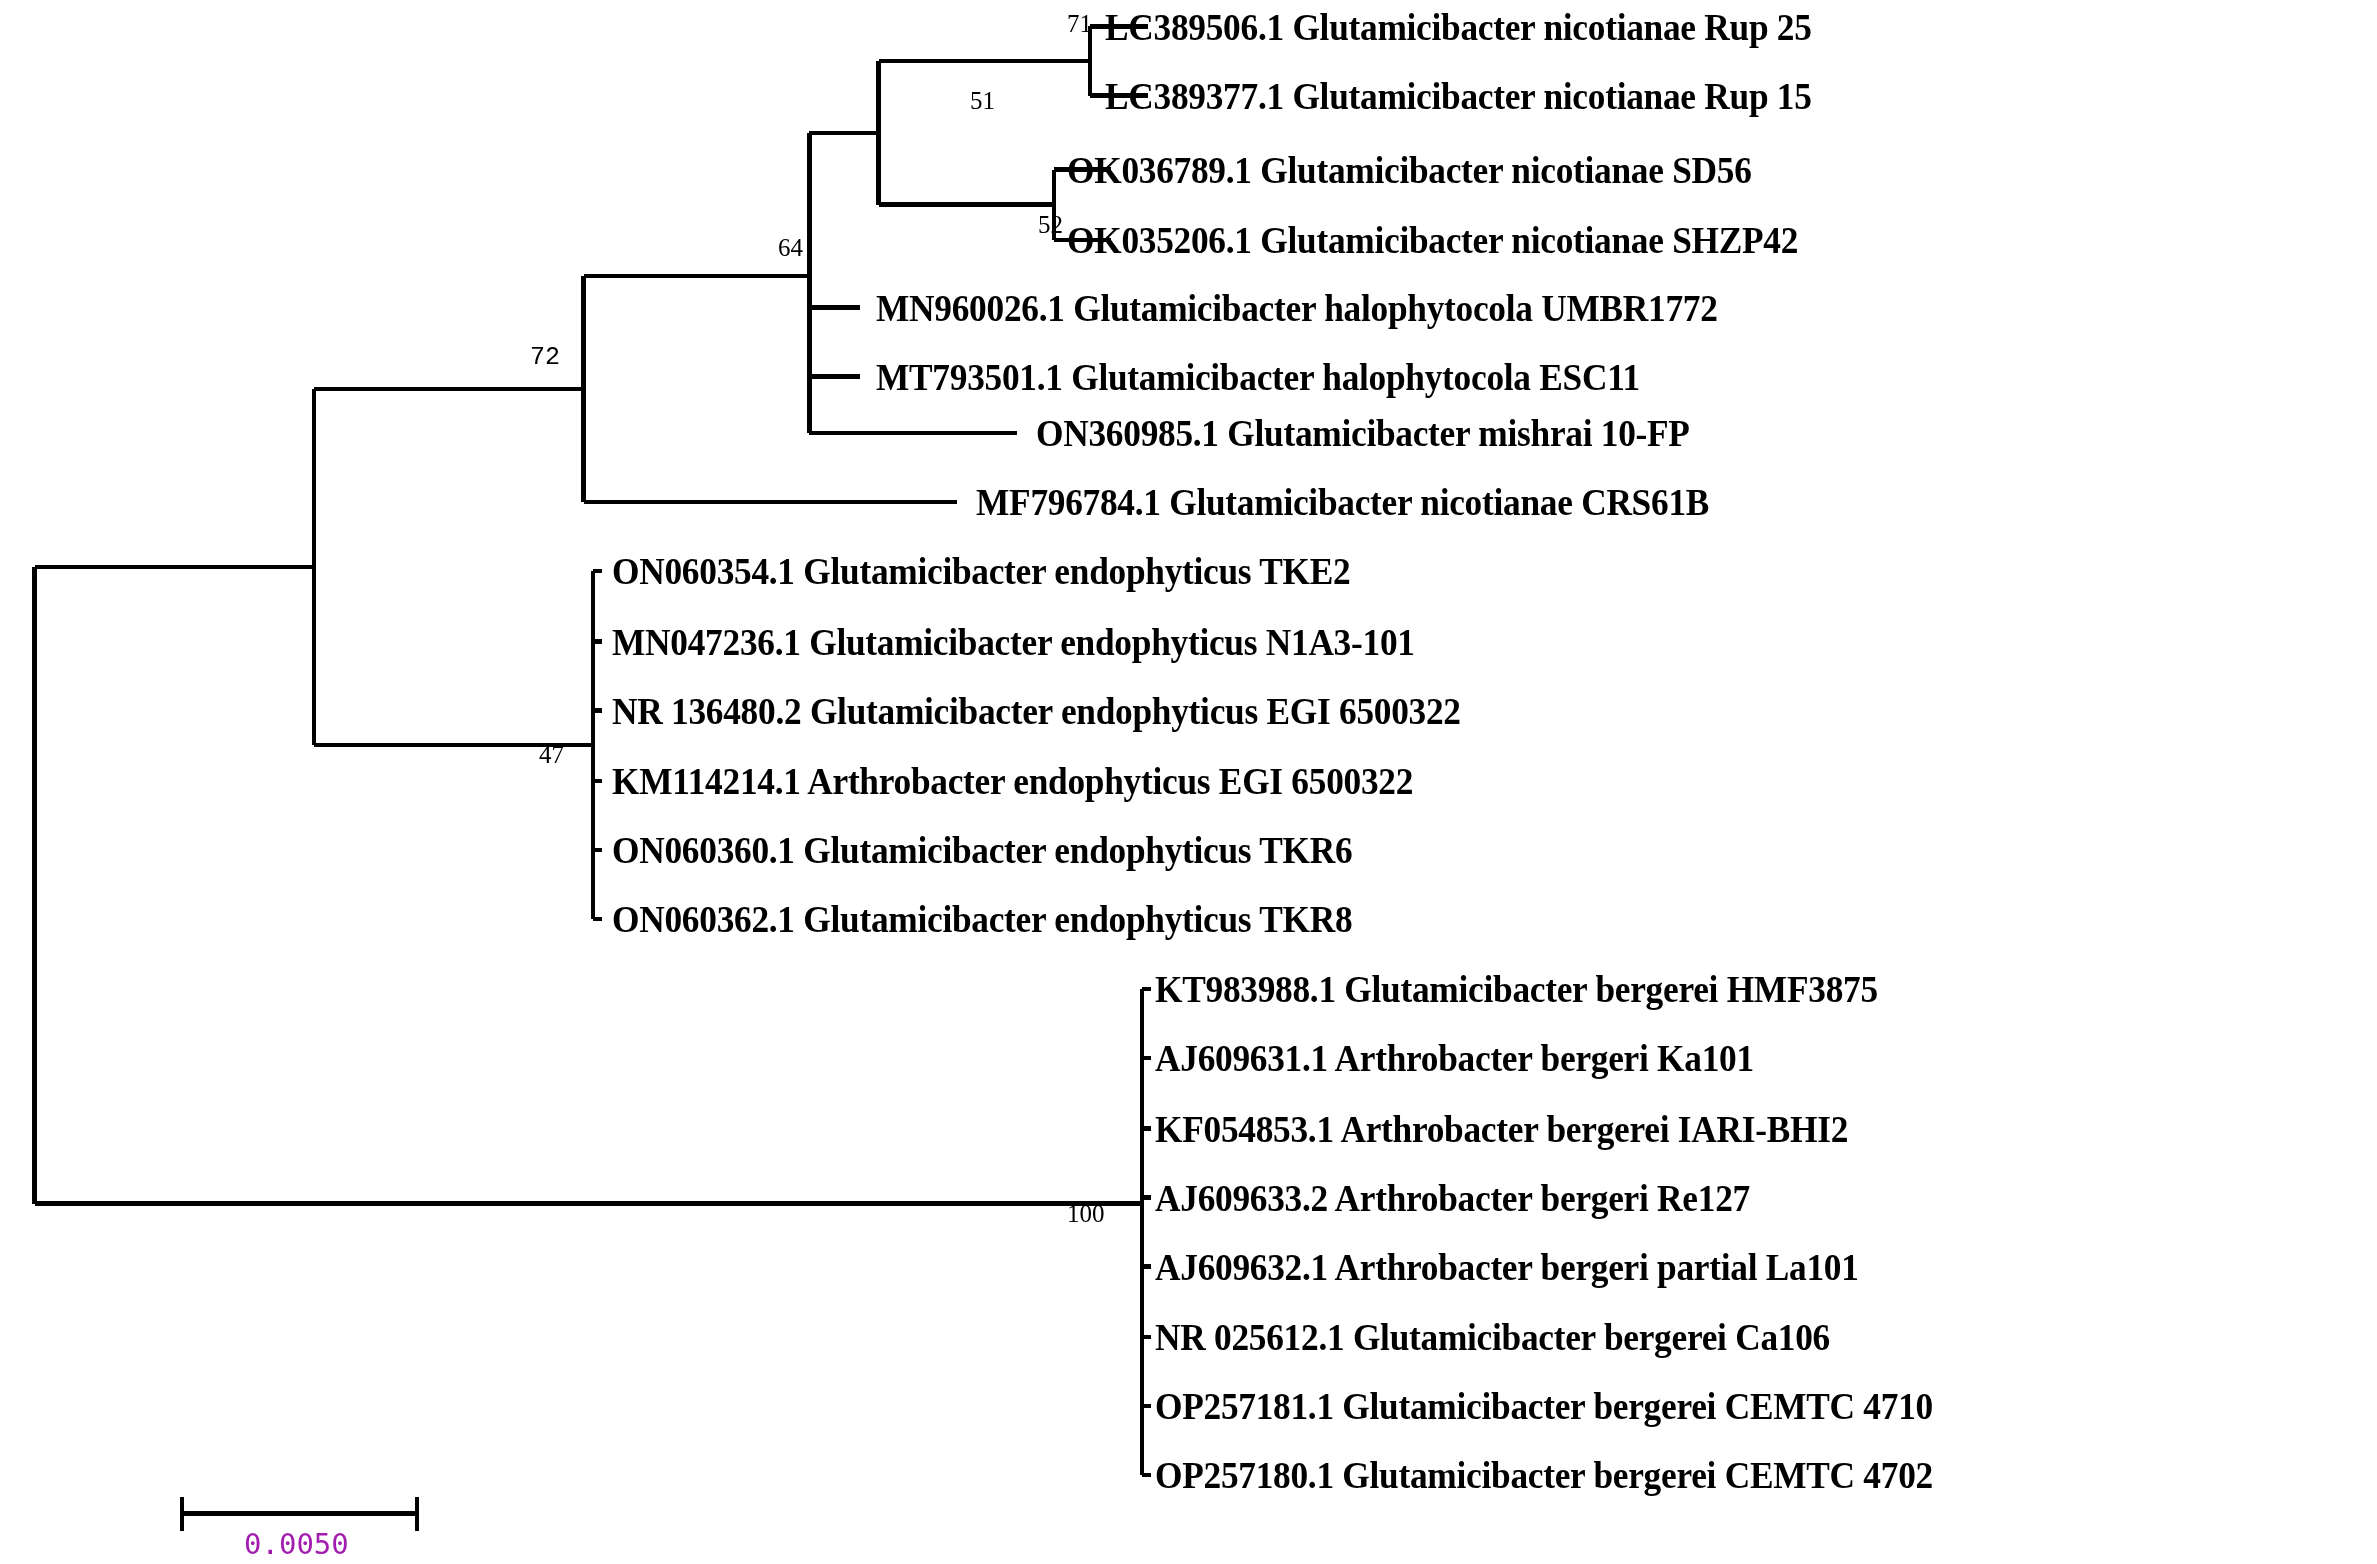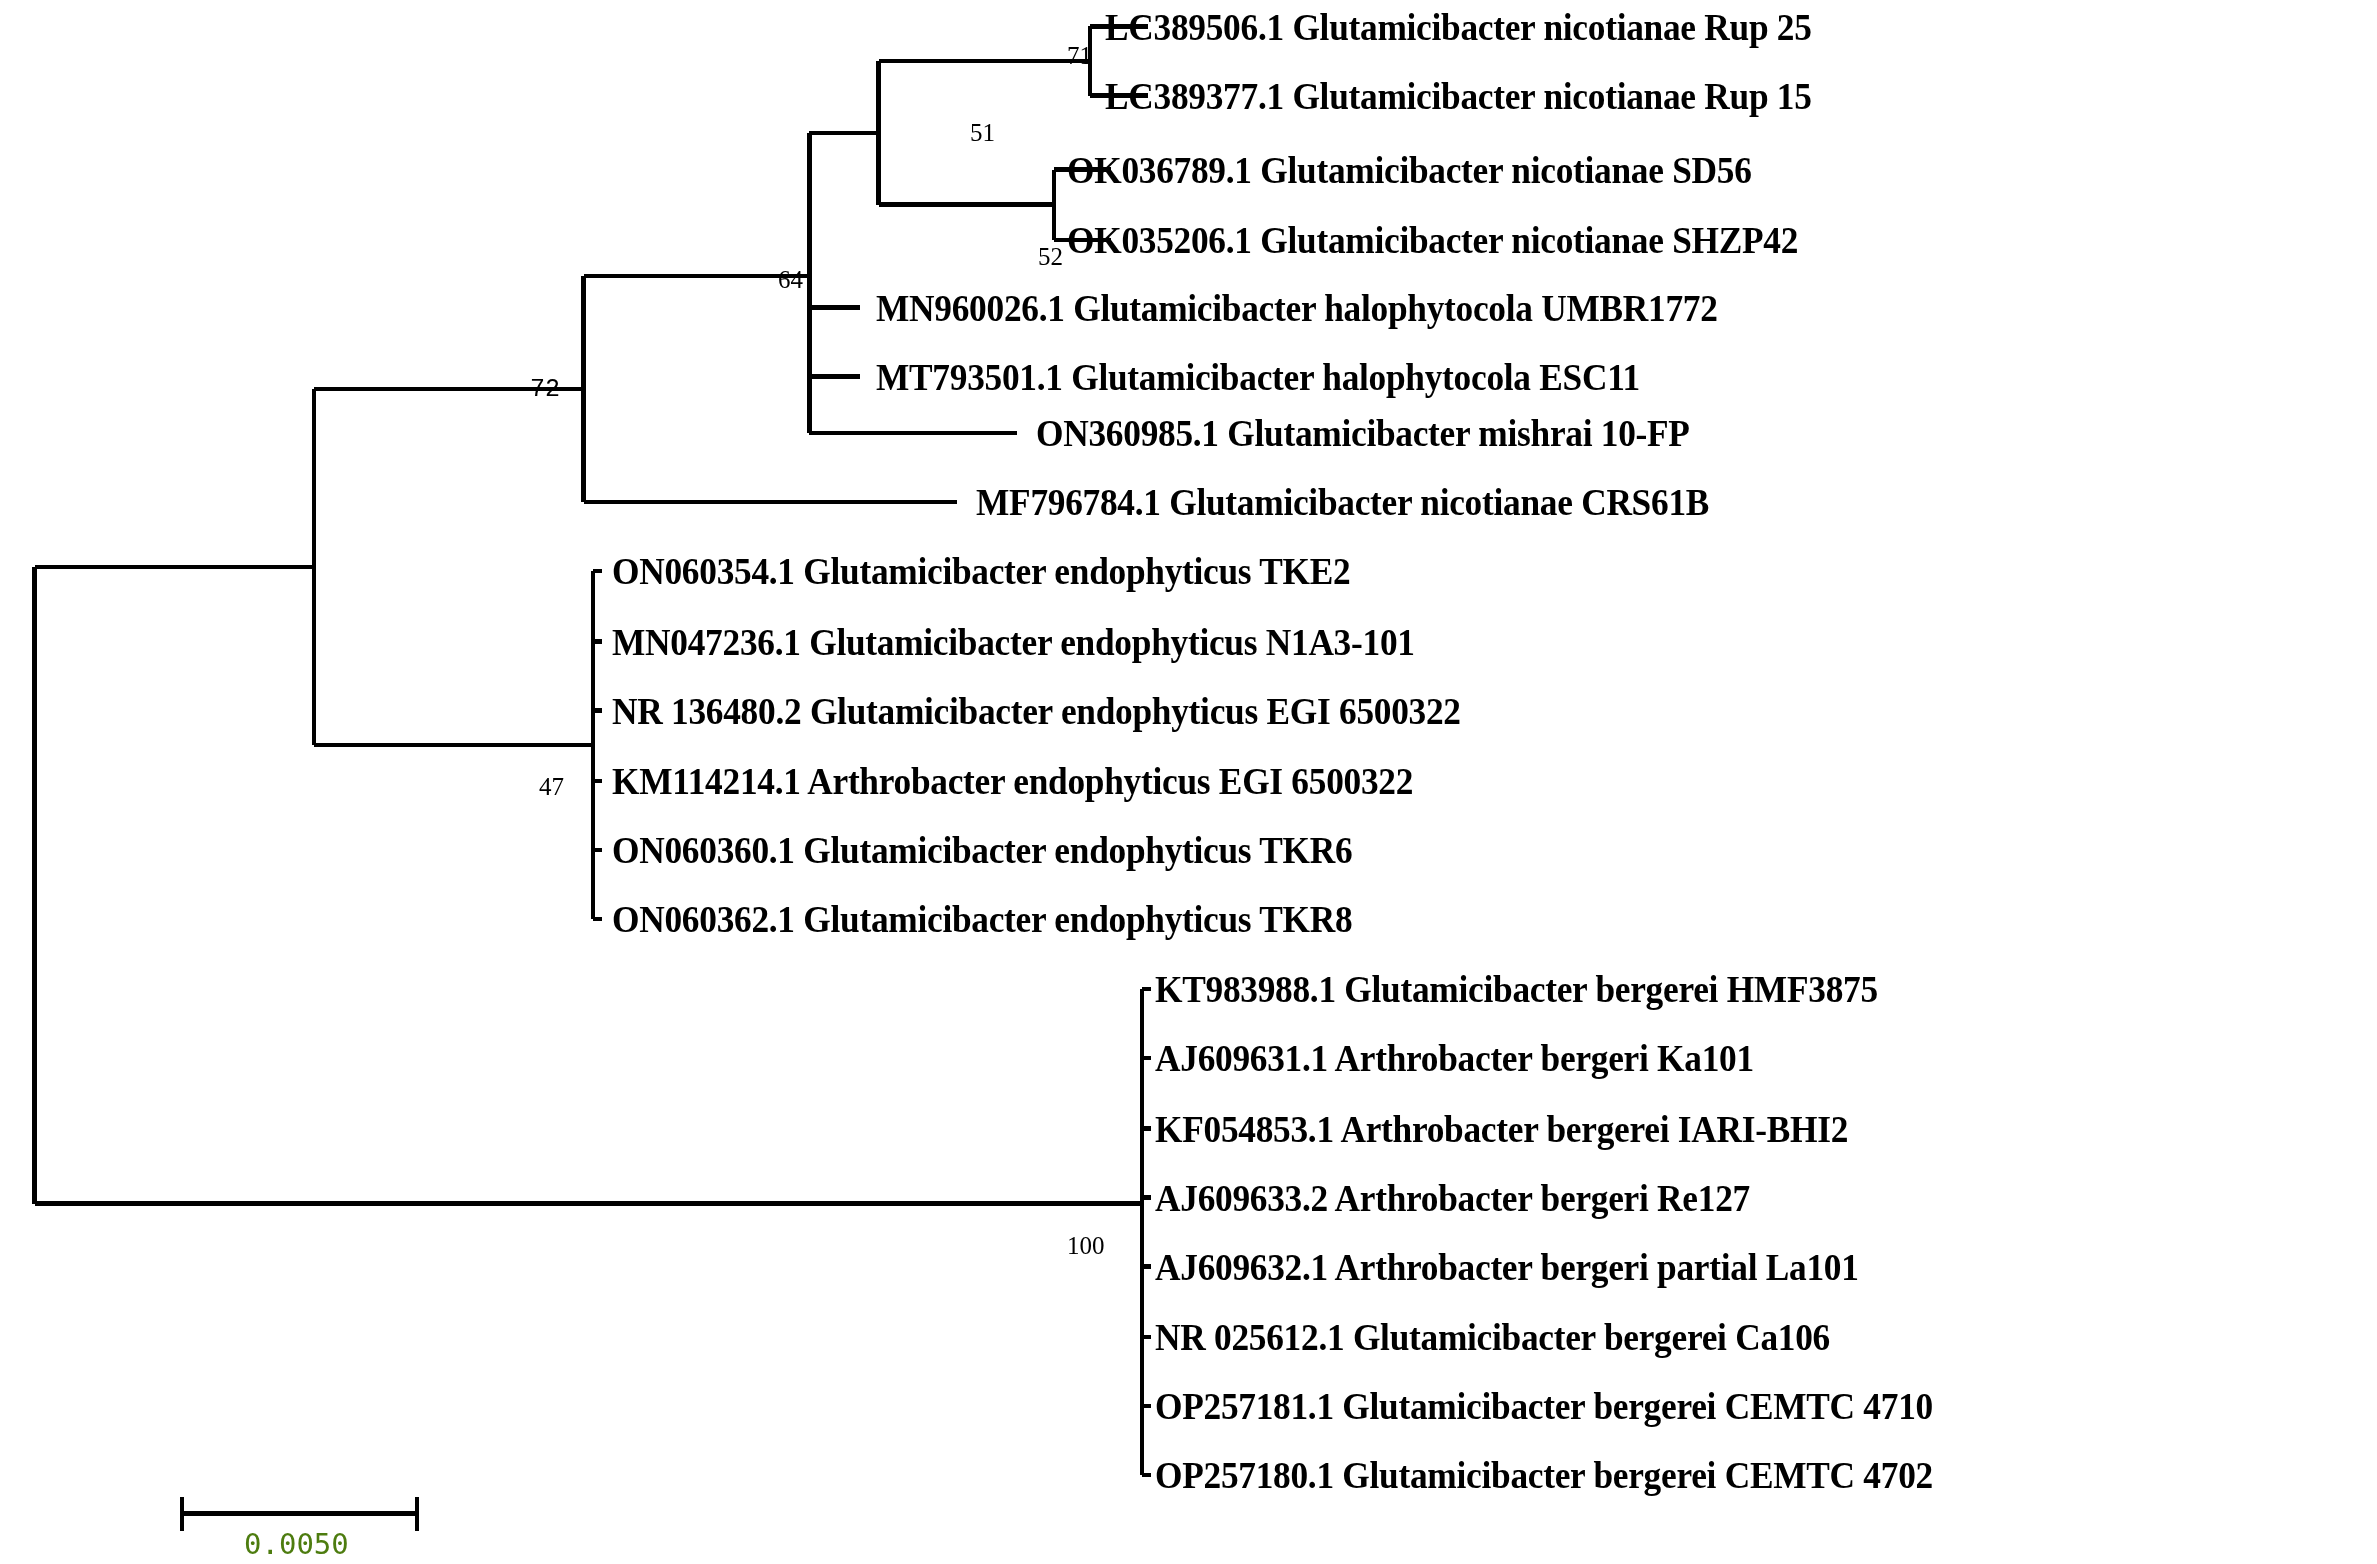--- a/index.html
+++ b/index.html
@@ -36,28 +36,27 @@
     transform-origin: left center;
   }
   .boot-label {
     position: absolute;
     font-family: "Liberation Serif", "DejaVu Serif", serif;
     font-weight: normal;
     font-size: 25px;
     line-height: 25px;
     color: #000000;
     white-space: nowrap;
-    margin-top: 32px;
   }
   .scale-text {
     position: absolute;
     font-family: "DejaVu Sans Mono", "Liberation Mono", monospace;
     font-size: 29px;
     line-height: 29px;
-    color: #4d7c0f;
+    color: #a21caf;
     white-space: nowrap;
   }
 </style>
 </head>
 <body>
 
 <div id="page">
 
   <svg id="tree-svg" viewBox="0 0 3788 2492">
     <g stroke="#000000" stroke-width="7" fill="none" shape-rendering="crispEdges">

